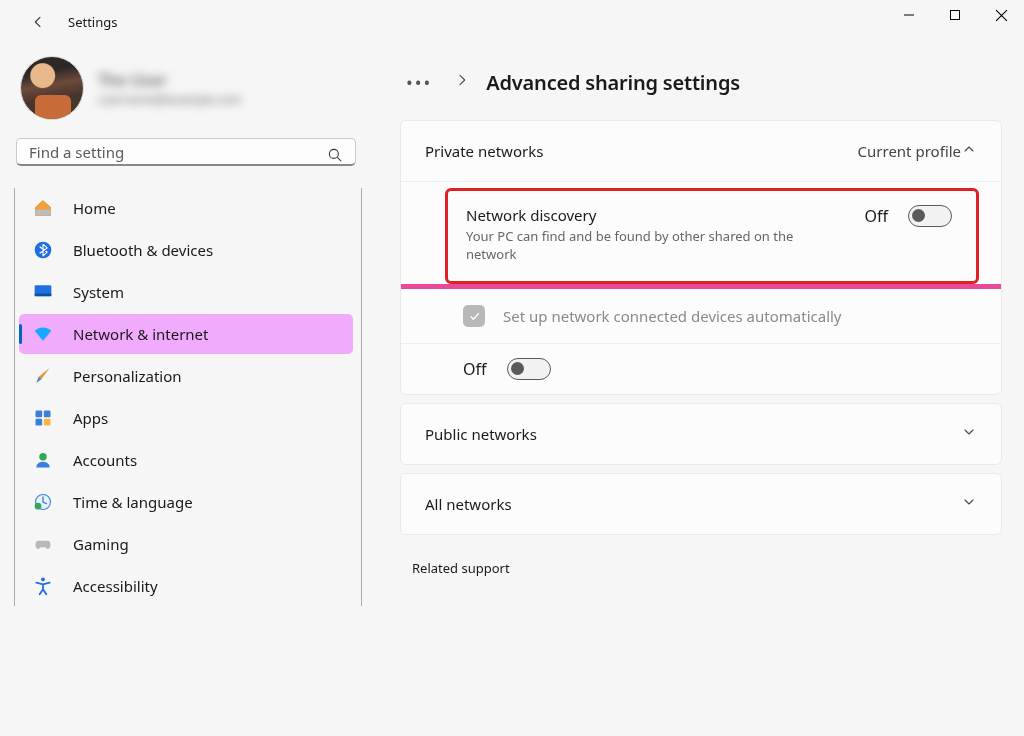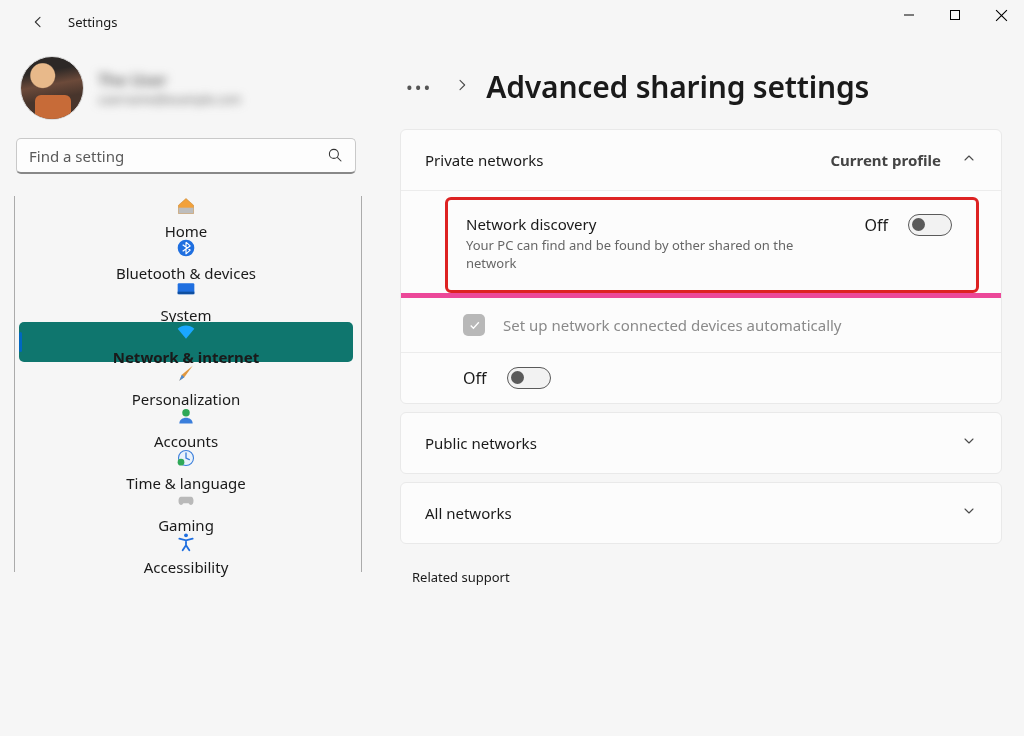--- a/index.html
+++ b/index.html
@@ -15,40 +15,40 @@
 
   .layout { display:flex; height: calc(736px - 44px); }
   .sidebar { width: 370px; padding: 12px 8px 12px 14px; position:relative; }
   .profile { display:flex; align-items:center; gap:14px; margin-bottom: 18px; padding-left:6px; }
   .avatar { width:64px; height:64px; border-radius:50%; background: radial-gradient(circle at 35% 30%, #e8b98a 0 20%, transparent 22%), linear-gradient(-10deg, #48352c 35%, #6c4a3a 55%, #2c2826 75%); border: 1px solid #d9d9d9; overflow:hidden; position:relative;}
   .avatar::after{content:"";position:absolute;left:14px;top:38px;width:36px;height:26px;background:#c76b38;border-radius:6px;}
   .pname { filter: blur(5px); color:#666; }
   .pline1 { font-size:16px; font-weight:600;}
   .pline2 { font-size:12px;}
   .searchwrap { position:relative; margin: 0 6px 22px 2px; width: 340px;}
-  .search { width:100%; height:36px; border:1px solid #c9c9c9; border-radius:5px; padding:0 40px 0 12px; font-size:15px; background:#fdfdfd; border-bottom:2px solid #888;}
+  .search { width:100%; height:28px; border:1px solid #c9c9c9; border-radius:5px; padding:0 40px 0 12px; font-size:15px; background:#fdfdfd; border-bottom:2px solid #888;}
   .search::placeholder{color:#5a5a5a;}
   .searchicon { position:absolute; right:12px; top:8px; }
 
   .nav { display:flex; flex-direction:column; gap:2px; position:relative; border-left:1px solid #ababab; border-right:1px solid #ababab; padding-left:4px;}
-  .navitem { display:flex; align-items:center; gap:5px; height:40px; padding:0 14px; border-radius:5px; font-size:15px; color:#1a1a1a; position:relative; margin-right:8px;flex-direction:column;}
-  .navitem.sel { background:#0f766e;font-weight:bold; }
+  .navitem { display:flex; align-items:center; gap:20px; height:40px; padding:0 14px; border-radius:5px; font-size:15px; color:#1a1a1a; position:relative; margin-right:8px;}
+  .navitem.sel { background:#f0abfc; }
   .navitem.sel::before { content:""; position:absolute; left:0px; top:10px; bottom:10px; width:3px; background:#0067c0; border-radius:2px;}
   .nicon { width:20px; height:20px; display:flex; align-items:center; justify-content:center;}
 
   .content { flex:1; padding: 22px 22px 0 30px; overflow-y:auto; }
   .bcrow { display:flex; align-items:center; gap:16px; margin-bottom: 22px;}
   .dots { font-size:18px; letter-spacing:2px; color:#555; padding:4px 6px; border-radius:4px;}
   .chev { font-size:14px; color:#777; }
-  .ptitle { font-size:30px; font-weight:600; letter-spacing:-0.2px;}
+  .ptitle { font-size:20px; font-weight:600; letter-spacing:-0.2px;}
 
   .card { background:#fcfcfc; border:1px solid #e9e9e9; border-radius:6px; margin-bottom:8px;}
   .card-header { display:flex; align-items:center; justify-content:space-between; padding:20px 24px; }
   .ch-title { font-size:15px; font-weight:400;}
-  .ch-right { display:flex; align-items:center; gap:20px; font-size:15px; color:#444;font-weight:bold;}
+  .ch-right { display:flex; align-items:center; font-size:15px; color:#444;}
   .card-body { border-top:1px solid #ececec; }
   .row { display:flex; align-items:flex-start; padding:14px 24px 14px 62px; gap:20px; border-top:1px solid #ececec;}
   .row:first-child{border-top:none;}
   .row .textcol{ flex:1; }
   .row .ttl{ font-size:15px; }
   .row .desc{ font-size:13px; color:#666; margin-top:2px; max-width: 360px;}
   .toggle-state { font-size:16px; margin-right:0px;}
   .switch { width:44px; height:22px; border:1.5px solid #5a5a5a; border-radius:22px; position:relative; background:#f2f2f2;}
   .switch .dot { position:absolute; left:3px; top:3px; width:13px; height:13px; border-radius:50%; background:#5a5a5a;}
   .checkrow { display:flex; align-items:center; gap:18px; padding:16px 24px 16px 62px; color:#8a8a8a; font-size:15px; border-top:5px solid #ec4899;}
@@ -145,20 +145,31 @@
         <span>Network &amp; internet</span>
       </div>
       <div class="navitem">
         <span class="nicon">
             <svg width="20" height="20" viewBox="0 0 24 24">
               <path d="M4 20l3-7 13-11-10 14z" fill="#e09740"></path>
               <path d="M4 20l3-7 3 3z" fill="#4a8bd6"></path>
             </svg>
           </span>
         <span>Personalization</span>
+      </div>
+      <div class="navitem">
+        <span class="nicon">
+            <svg width="20" height="20" viewBox="0 0 24 24">
+              <rect x="3" y="3" width="8" height="8" rx="1.5" fill="#3a7edb"></rect>
+              <rect x="13" y="3" width="8" height="8" rx="1.5" fill="#3a7edb"></rect>
+              <rect x="3" y="13" width="8" height="8" rx="1.5" fill="#3a7edb"></rect>
+              <rect x="13" y="13" width="8" height="8" rx="1.5" fill="#f5b642"></rect>
+            </svg>
+          </span>
+        <span>Apps</span>
       </div>
       <div class="navitem">
         <span class="nicon">
             <svg width="20" height="20" viewBox="0 0 24 24">
               <circle cx="12" cy="8" r="4.5" fill="#2fa858"></circle>
               <path d="M4 21c0-4.5 4-7 8-7s8 2.5 8 7z" fill="#3a7edb"></path>
             </svg>
           </span>
         <span>Accounts</span>
       </div>

